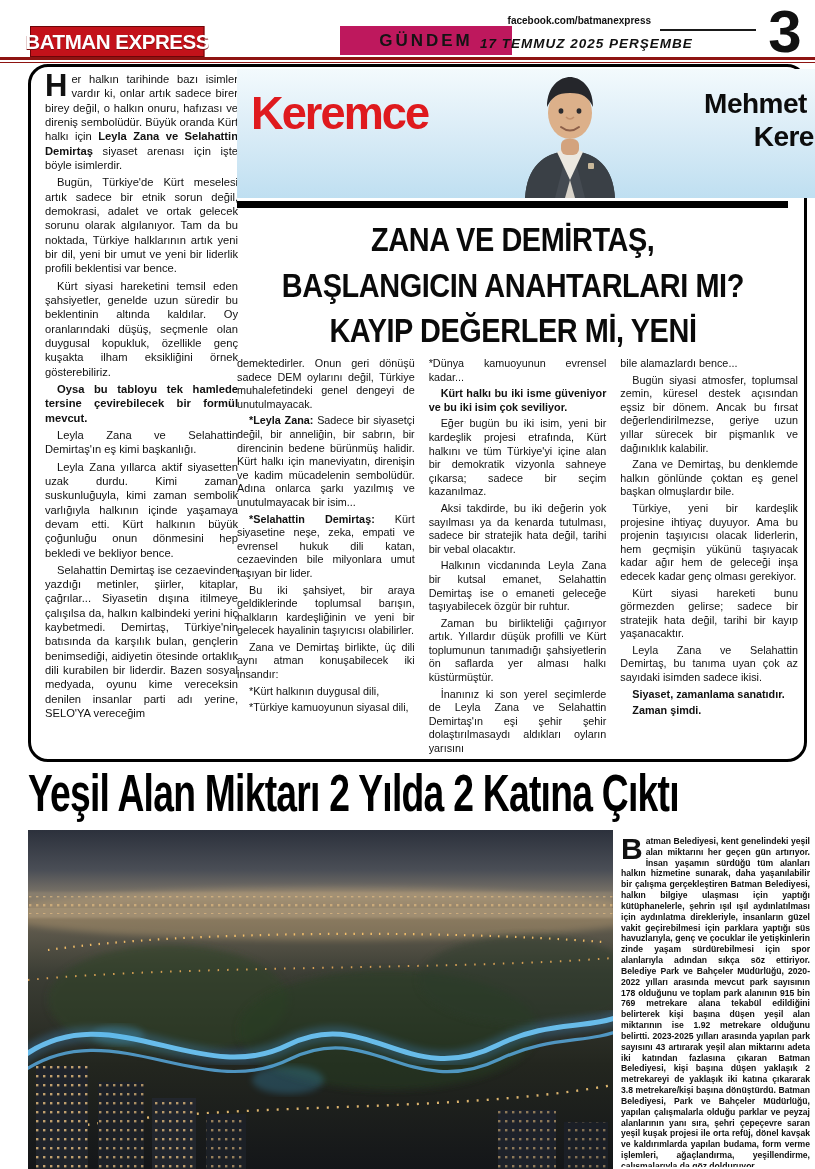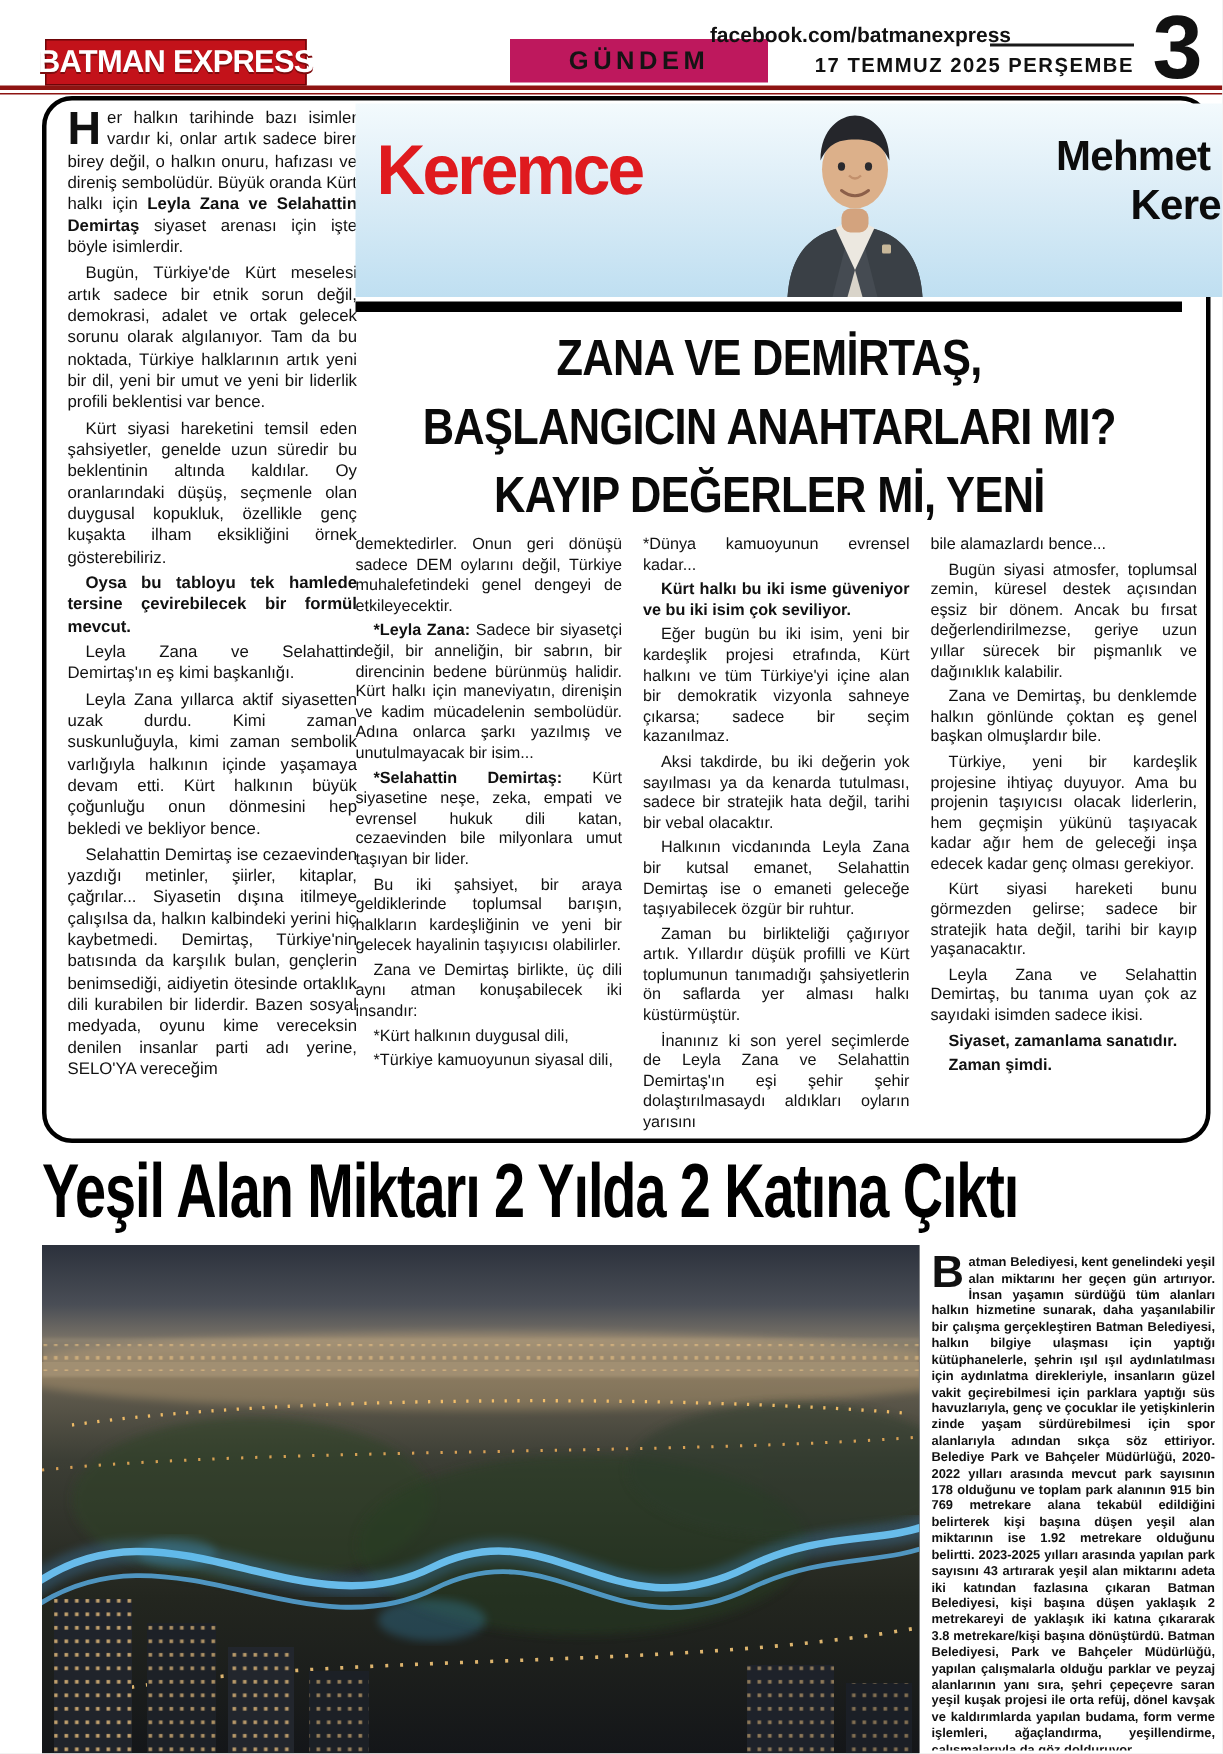--- a/index.html
+++ b/index.html
@@ -7,23 +7,23 @@
         font-family:"Liberation Sans",sans-serif;color:#111;}
   .abs{position:absolute;}
 
   
   .logo{left:30px;top:26px;width:176px;height:29px;background:#c3121a;border:1px solid #6d0508;
         color:#fff;font-weight:bold;font-size:21px;display:flex;align-items:center;justify-content:center;
         letter-spacing:-.5px;white-space:nowrap;transform:scaleX(.98);transform-origin:0 50%;
         text-shadow:0 1px 0 #7e0c0f;}
   .section{left:340px;top:26px;width:172px;height:29px;background:#be185d;color:#141414;
         font-weight:bold;font-size:17px;letter-spacing:3px;display:flex;align-items:center;justify-content:center;}
-  .fb{left:452px;top:15px;width:222px;text-align:right;font-size:14px;font-weight:bold;}
+  .fb{left:429px;top:15px;width:222px;text-align:right;font-size:10px;font-weight:bold;}
   .hline{left:660px;top:29px;width:96px;height:2px;background:#1a1a1a;}
-  .date{left:480px;top:36px;width:276px;text-align:right;font-size:13.5px;font-weight:bold;letter-spacing:1px;}
+  .date{left:480px;top:36px;width:276px;font-size:13.5px;font-weight:bold;letter-spacing:1px;font-style:italic;}
   .pageno{left:756px;top:0px;width:56px;height:62px;font-size:60px;font-weight:bold;
         display:flex;align-items:center;justify-content:center;letter-spacing:-2px;}
   .mastrule{left:0;top:57px;width:815px;height:6px;
         border-top:3px solid #8e1412;border-bottom:1px solid #8e1412;box-sizing:border-box;}
 
   
   .article-box{left:28px;top:64px;width:779px;height:698px;border:3.5px solid #000;border-radius:20px;box-sizing:border-box;}
 
   .left-col{left:14px;top:5px;width:193px;height:683px;font-size:11.2px;line-height:1.28;
         text-align:justify;overflow:hidden;}
@@ -108,21 +108,21 @@
     <div class="abs black-rule"></div>
 
     <div class="abs headline">
       <div class="hl-line"><span>ZANA VE DEMİRTAŞ,</span></div>
       <div class="hl-line"><span>BAŞLANGICIN ANAHTARLARI MI?</span></div>
       <div class="hl-line"><span>KAYIP DEĞERLER Mİ, YENİ</span></div>
     </div>
 
     <div class="abs cols">
       <div class="col">
-          <p class="para dropcapped"><span>demektedirler. Onun geri dönüşü sadece DEM oylarını değil, Türkiye muhalefetindeki genel dengeyi de etkileyecektir.</span></p>
+          <p class="para dropcapped"><span>demektedirler. Onun geri dönüşü sadece DEM oylarını değil, Türkiye muhalefetindeki genel dengeyi de unutulmayacak.</span></p>
           <p class="para"><b>*Leyla Zana:</b><span> Sadece bir siyasetçi değil, bir anneliğin, bir sabrın, bir direncinin bedene bürünmüş halidir. Kürt halkı için maneviyatın, direnişin ve kadim mücadelenin sembolüdür. Adına onlarca şarkı yazılmış ve unutulmayacak bir isim...</span></p>
           <p class="para"><b>*Selahattin Demirtaş:</b><span> Kürt siyasetine neşe, zeka, empati ve evrensel hukuk dili katan, cezaevinden bile milyonlara umut taşıyan bir lider.</span></p>
           <p class="para"><span>Bu iki şahsiyet, bir araya geldiklerinde toplumsal barışın, halkların kardeşliğinin ve yeni bir gelecek hayalinin taşıyıcısı olabilirler.</span></p>
           <p class="para"><span>Zana ve Demirtaş birlikte, üç dili aynı atman konuşabilecek iki insandır:</span></p>
           <p class="para"><span>*Kürt halkının duygusal dili,</span></p>
           <p class="para"><span>*Türkiye kamuoyunun siyasal dili,</span></p>
         </div>
       <div class="col">
           <p class="para dropcapped"><span>*Dünya kamuoyunun evrensel kadar...</span></p>
           <p class="para boldpara"><span>Kürt halkı bu iki isme güveniyor ve bu iki isim çok seviliyor.</span></p>

